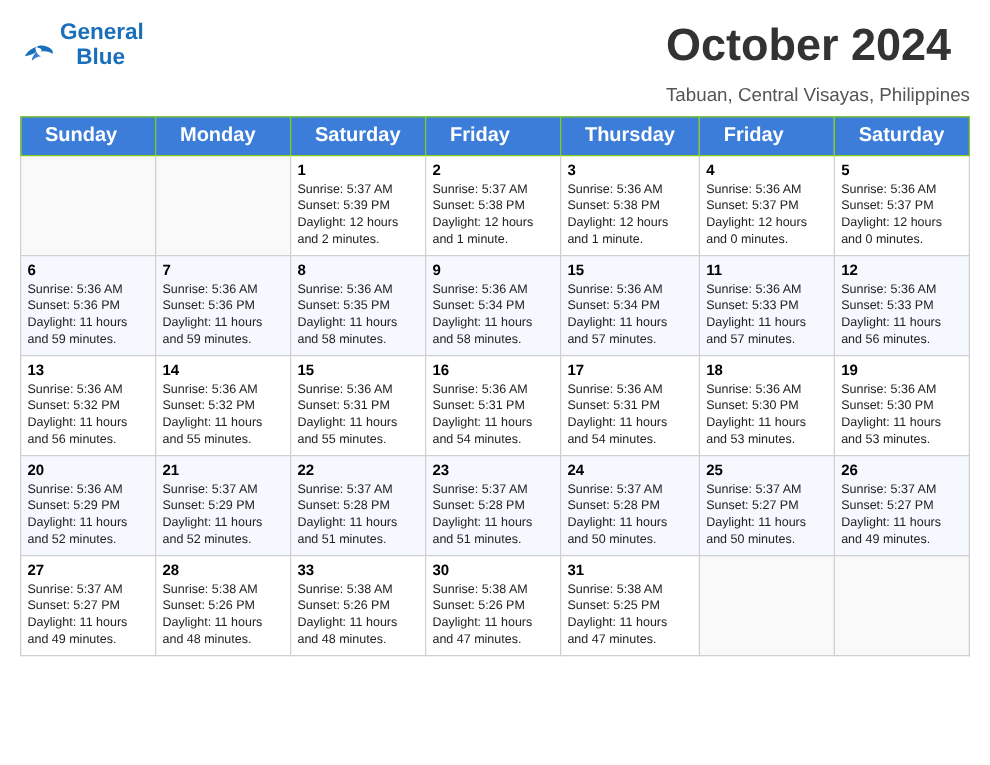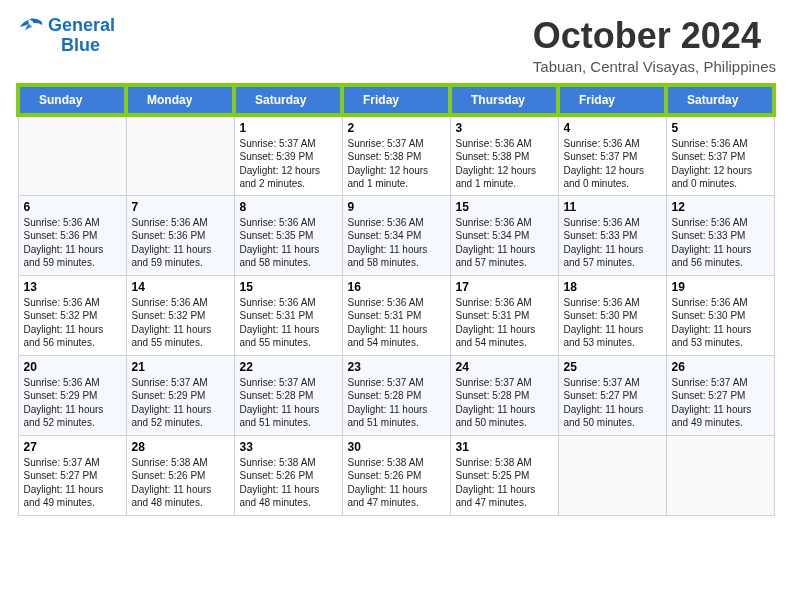--- a/index.html
+++ b/index.html
@@ -11,21 +11,21 @@
       padding: 16px;
     }
     .header {
       display: flex;
       align-items: flex-start;
       justify-content: space-between;
       margin-bottom: 8px;
     }
     .logo {
       display: flex;
-      align-items: flex-start;
+      align-items: flex-end;
       gap: 4px;
     }
     .logo-text {
       font-size: 18px;
       font-weight: bold;
       color: #333;
       line-height: 1.1;
     }
     .logo-text span {
       color: #1a6fba;
@@ -39,37 +39,37 @@
     }
     .month-title {
       font-size: 36px;
       font-weight: bold;
       color: #333;
       line-height: 1.1;
     }
     .location-title {
       font-size: 15px;
       color: #555;
-      margin-top: 2px;
+      margin-top: 12px;
     }
     table {
       width: 100%;
       border-collapse: collapse;
       font-size: 11px;
     }
     thead tr {
       background: #3b7dd8;
       color: #fff;
     }
     thead th {
       padding: 6px 19px;
       text-align: left;
-      font-size: 12px;
+      font-size: 16px;
       font-weight: bold;
-      border: 4px solid #84cc16;
+      border: 1px solid #84cc16;
     }
     tbody tr {
       border-bottom: 1px solid #ccc;
     }
     tbody td {
       border: 1px solid #d0d0d0;
       vertical-align: top;
       padding: 4px 5px;
       height: 80px;
       width: 108px;

